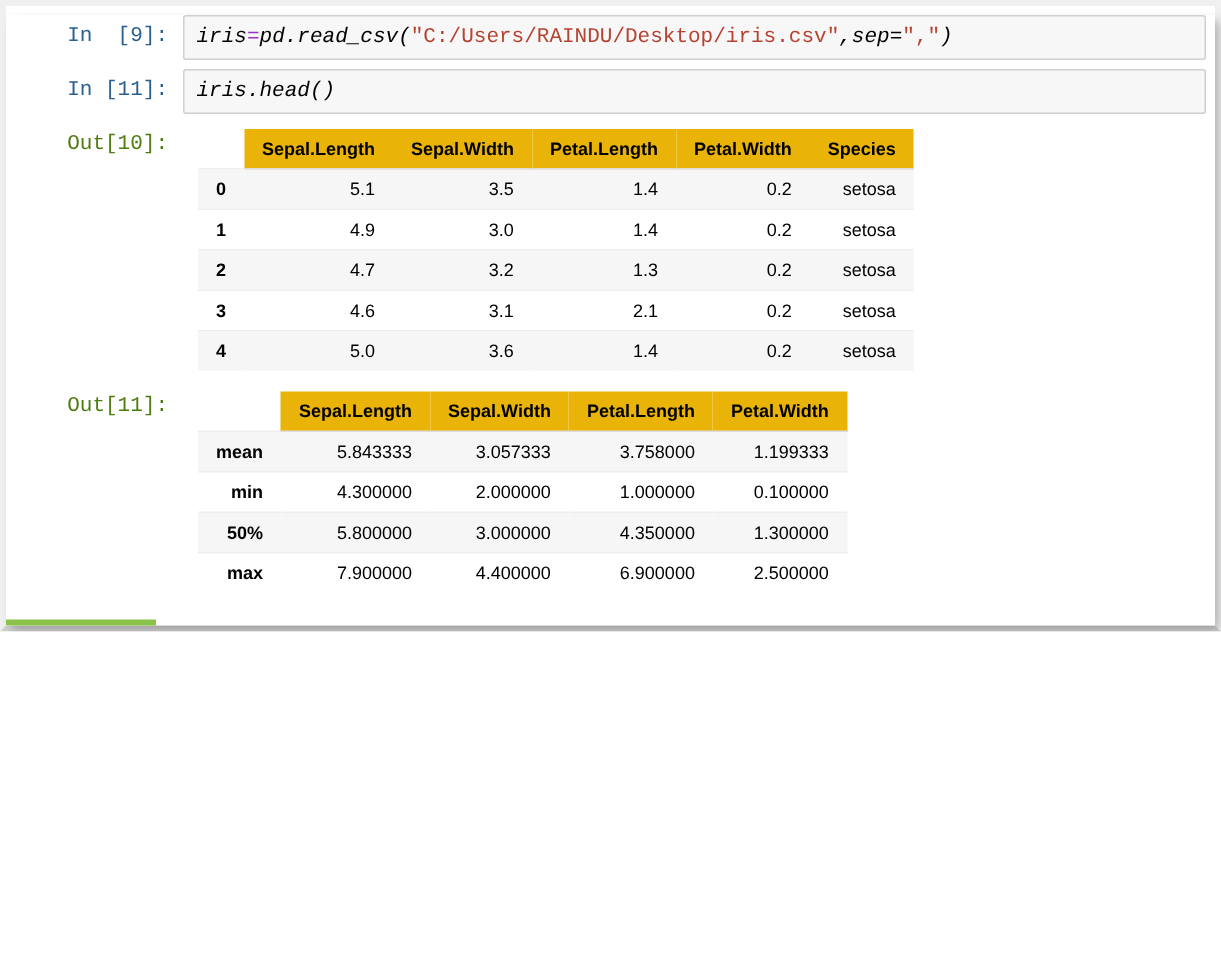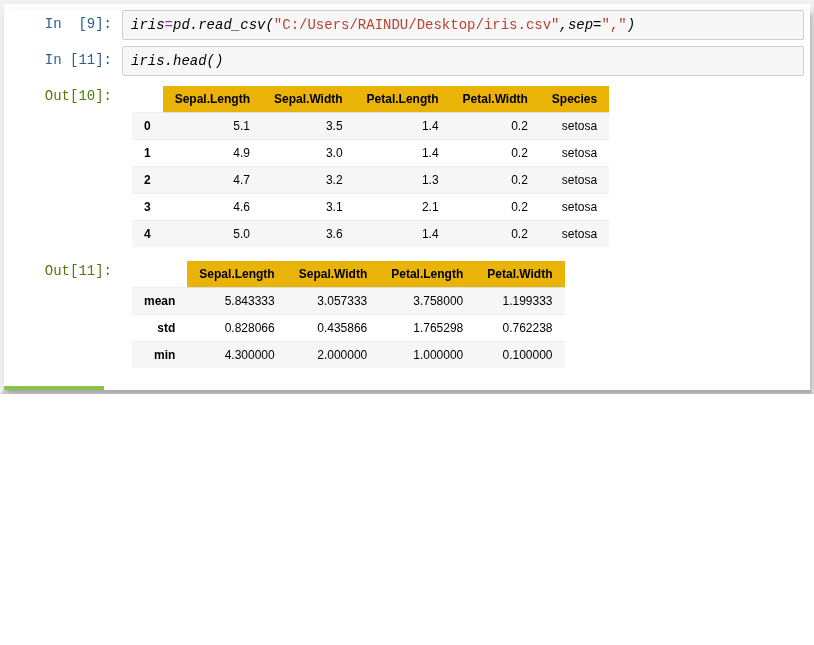--- a/index.html
+++ b/index.html
@@ -187,33 +187,40 @@
             </thead>
             <tbody>
               <tr>
                 <td class="rowhead">mean</td>
                 <td>5.843333</td>
                 <td>3.057333</td>
                 <td>3.758000</td>
                 <td>1.199333</td>
               </tr>
               <tr>
-                <td class="rowhead">std</td>
-                <td>0.828066</td>
-                <td>0.435866</td>
-                <td>1.765298</td>
-                <td>0.762238</td>
-              </tr>
-              <tr>
                 <td class="rowhead">min</td>
                 <td>4.300000</td>
                 <td>2.000000</td>
                 <td>1.000000</td>
                 <td>0.100000</td>
               </tr>
+              <tr>
+                <td class="rowhead">50%</td>
+                <td>5.800000</td>
+                <td>3.000000</td>
+                <td>4.350000</td>
+                <td>1.300000</td>
+              </tr>
+              <tr>
+                <td class="rowhead">max</td>
+                <td>7.900000</td>
+                <td>4.400000</td>
+                <td>6.900000</td>
+                <td>2.500000</td>
+              </tr>
             </tbody>
           </table>
     </div>
   </div>
 
  </div>
  <div class="bottom-green"></div>
 </div>
 
 </body></html>

